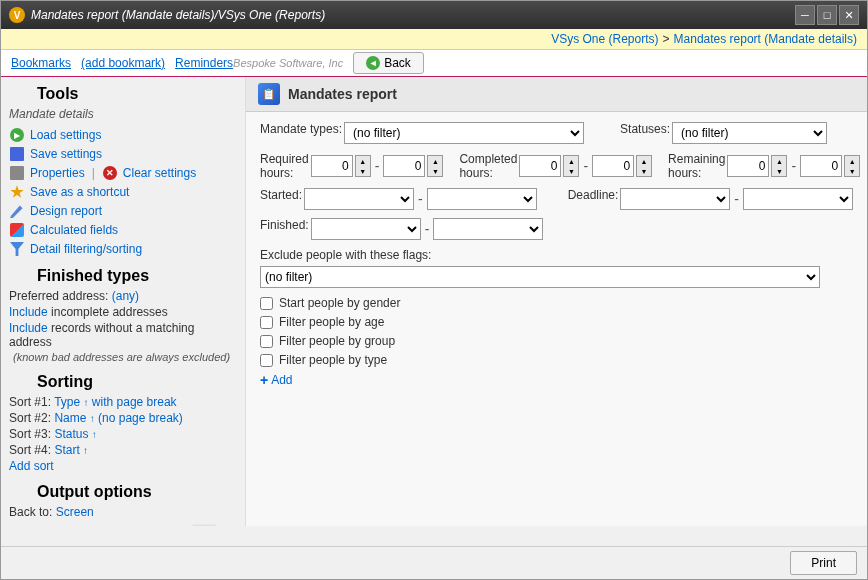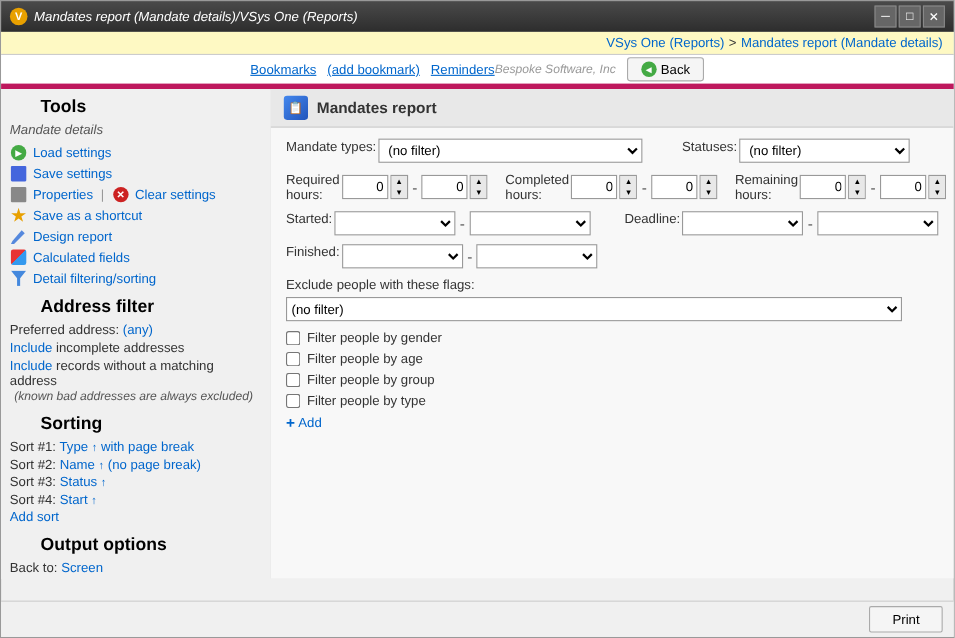--- a/index.html
+++ b/index.html
@@ -84,22 +84,22 @@
       color: #0066cc;
       text-decoration: none;
       cursor: pointer;
     }
 
     .toolbar-bar {
       background: #fff;
       padding: 2px 10px;
       display: flex;
       align-items: center;
-      justify-content: center;
-      border-bottom: 5px solid #be185d;
+      justify-content: flex-start;
+      border-bottom: 1px solid #be185d;
       flex-shrink: 0;
     }
     .toolbar-left {
       display: flex;
       align-items: center;
       gap: 10px;
     }
     .toolbar-link {
       color: #0066cc;
       text-decoration: underline;
@@ -523,21 +523,21 @@
         <a>Calculated fields</a>
       </div>
       <div class="sidebar-item">
         <div class="sidebar-icon">
             <div class="icon-filter"></div>
           </div>
         <a>Detail filtering/sorting</a>
       </div>
 
       <div class="sidebar-section-gap"></div>
-      <div class="sidebar-section-title">Address filter</div>
+      <div class="sidebar-section-title">Finished types</div>
 
       <div class="address-text">
         <span>Preferred address:</span>
         <a>(any)</a>
       </div>
       <div class="address-text">
         <a>Include</a>
         <span> incomplete addresses</span>
       </div>
       <div class="address-text">
@@ -707,21 +707,21 @@
         <div style="margin-top:4px;">
           <div class="form-label" style="margin-bottom:4px;">Exclude people with these flags:</div>
           <select class="exclude-select">
             <option value="(no filter)">(no filter)</option>
           </select>
         </div>
 
         <div style="margin-top:8px;">
           <div class="checkbox-row">
             <input type="checkbox" style="">
-            <span class="checkbox-label">Filter people by gender</span>
+            <span class="checkbox-label">Start people by gender</span>
           </div>
           <div class="checkbox-row">
             <input type="checkbox" style="">
             <span class="checkbox-label">Filter people by age</span>
           </div>
           <div class="checkbox-row">
             <input type="checkbox" style="">
             <span class="checkbox-label">Filter people by group</span>
           </div>
           <div class="checkbox-row">

